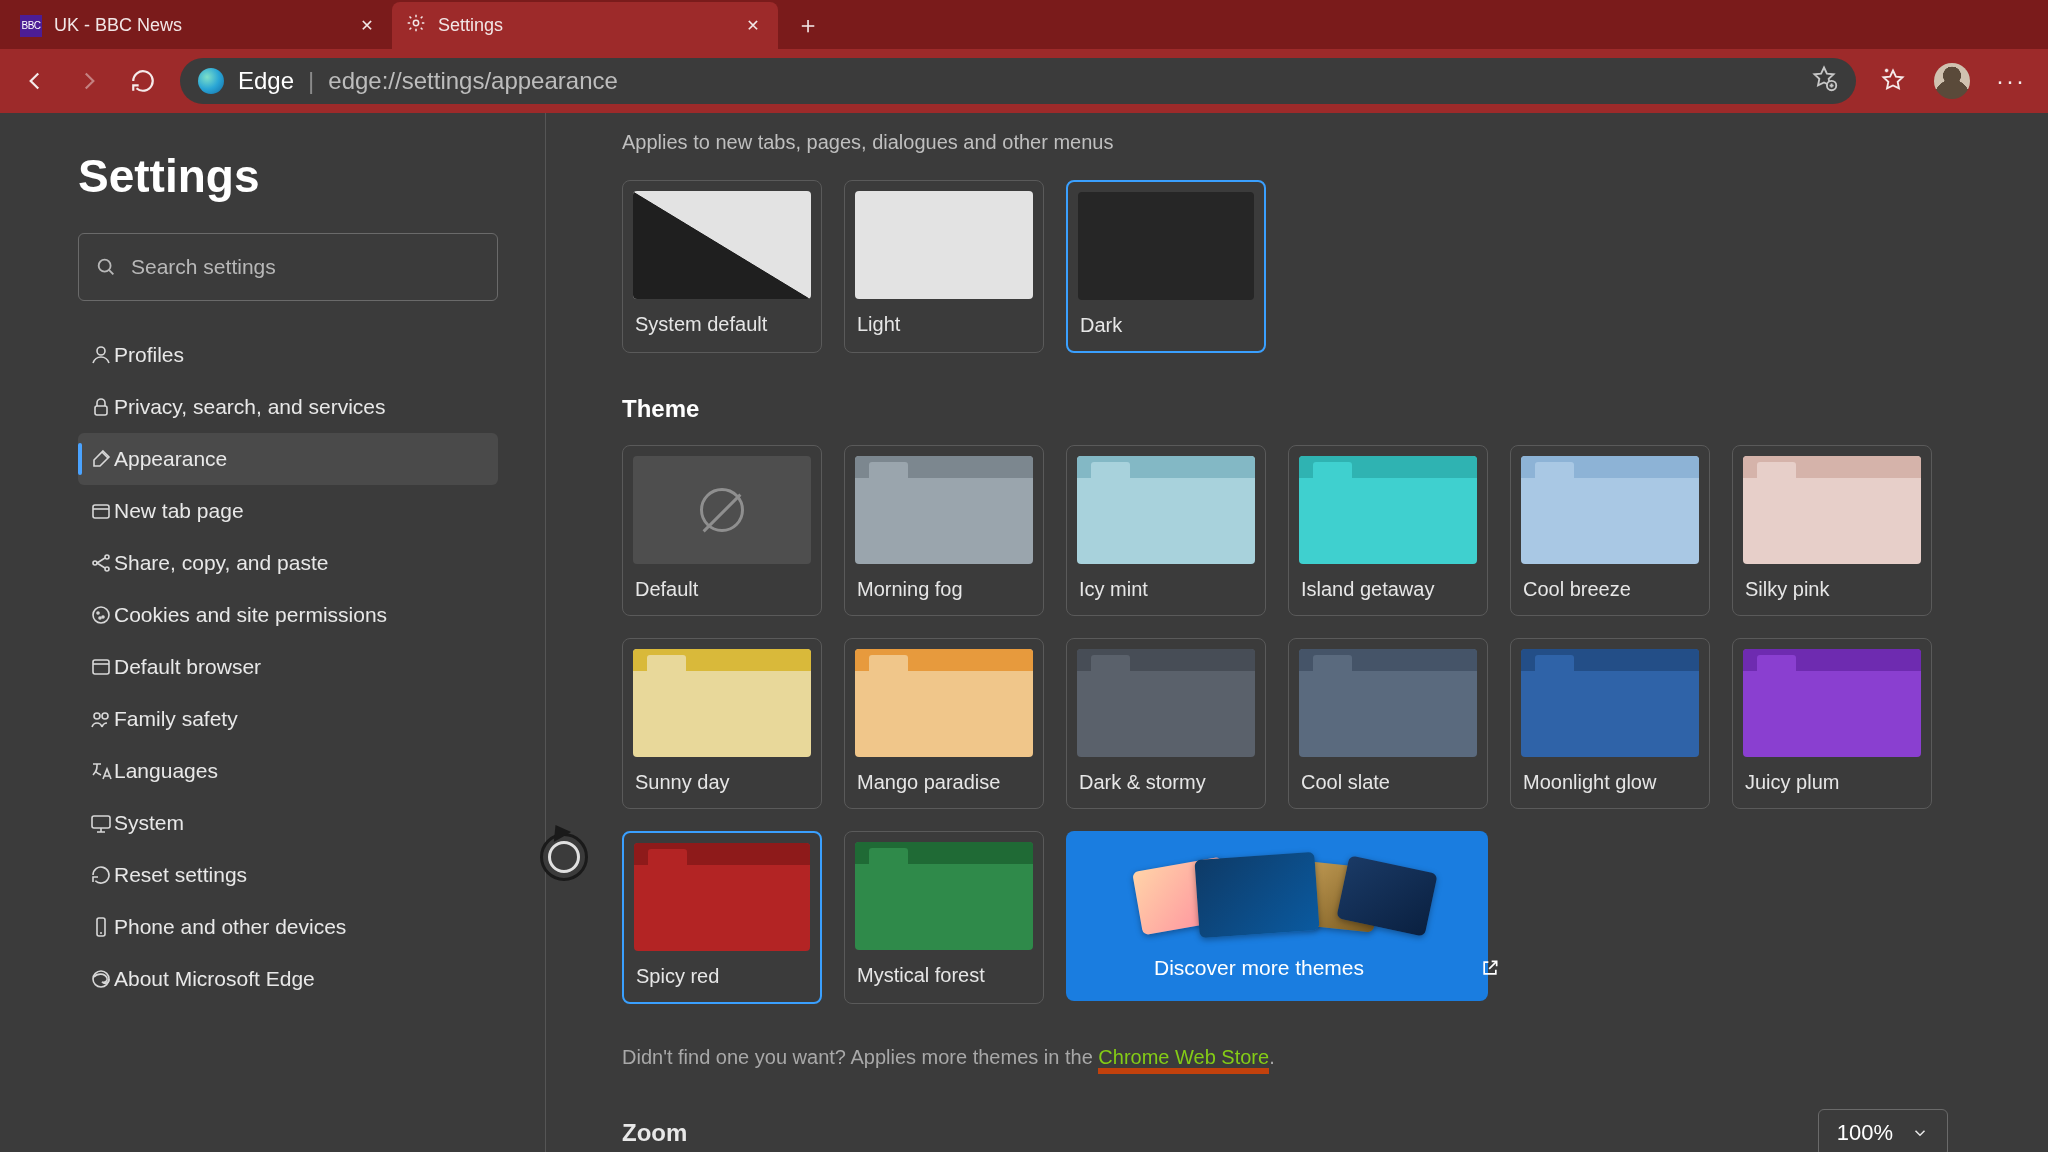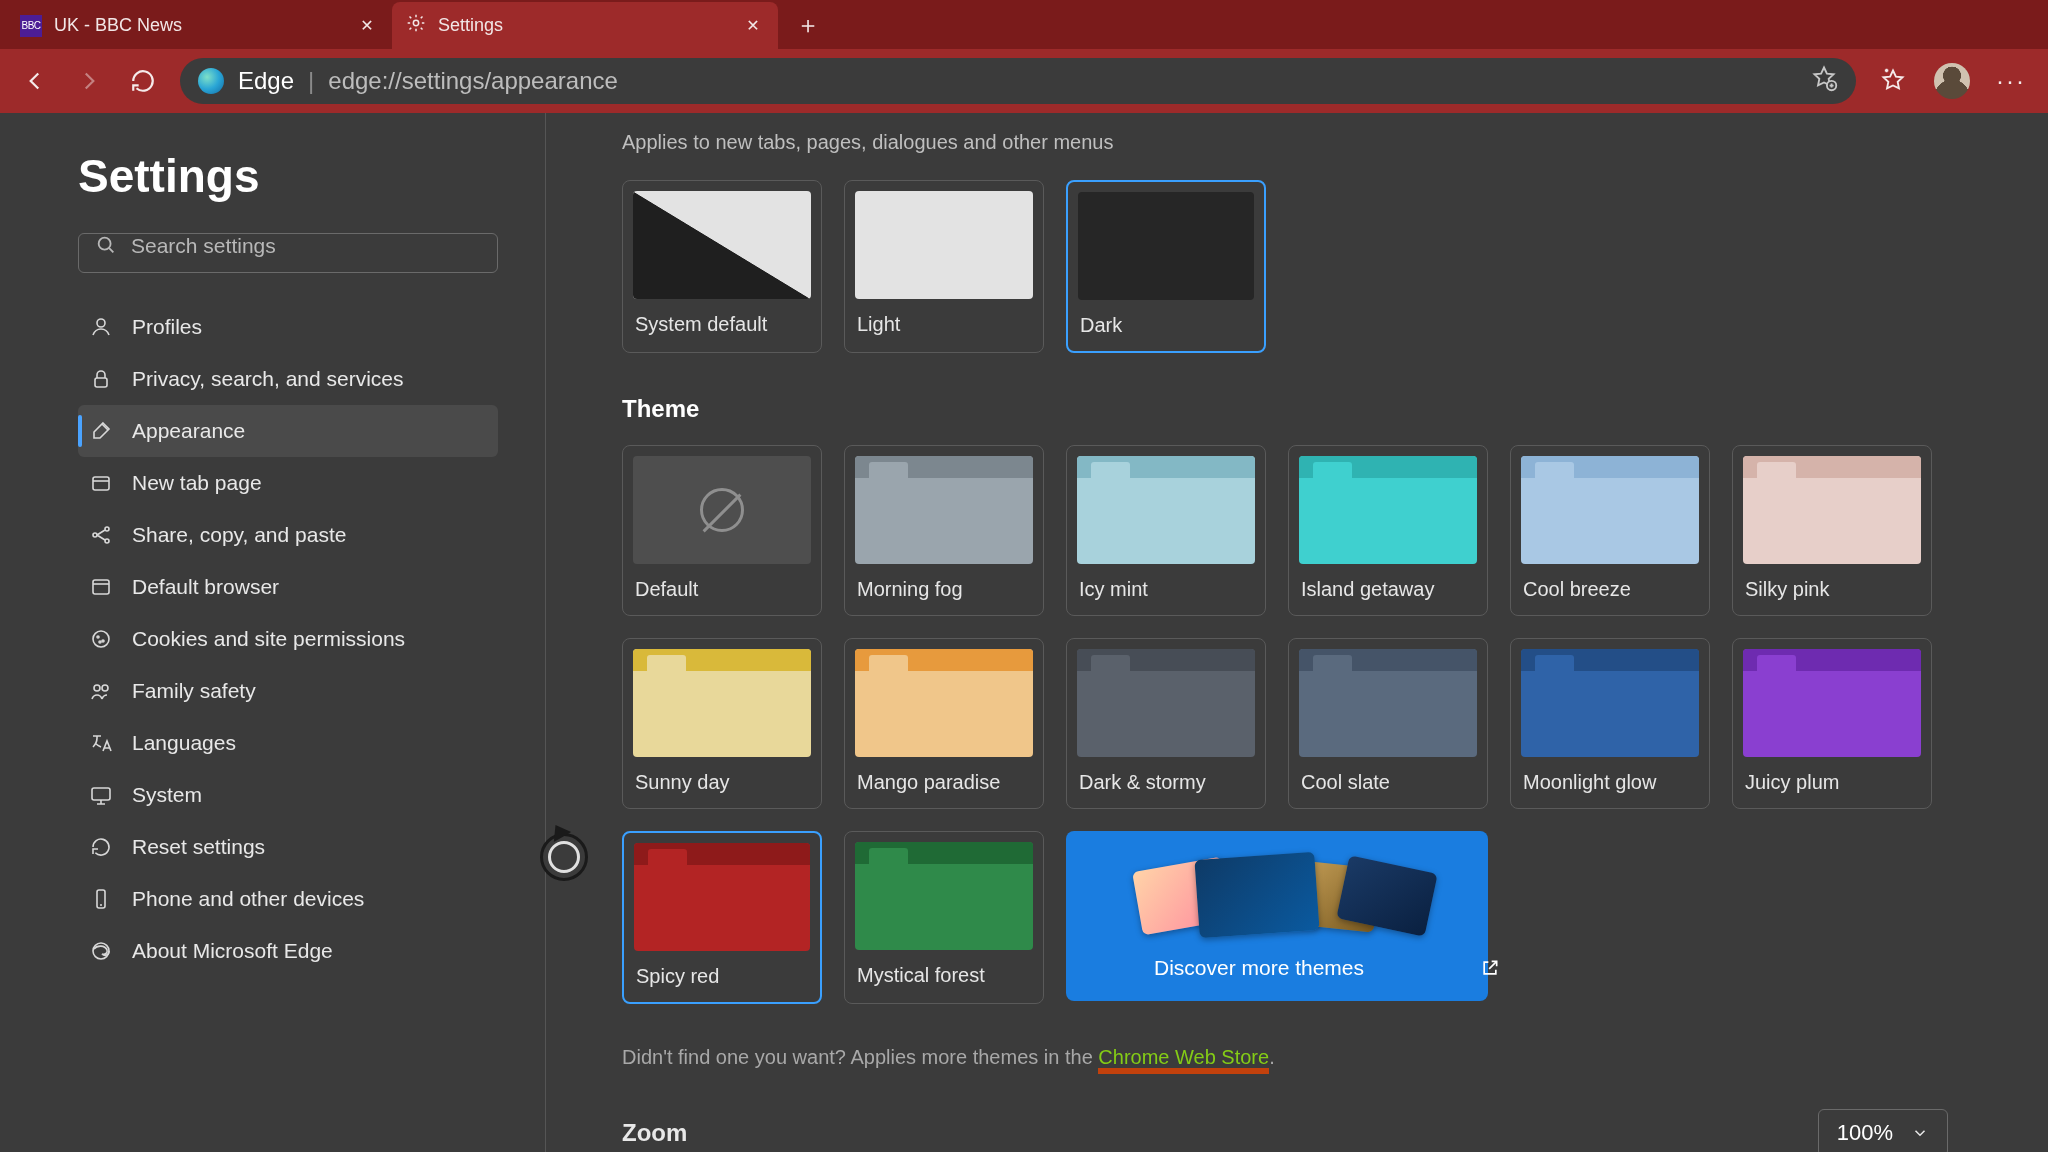--- a/index.html
+++ b/index.html
@@ -104,36 +104,35 @@
     border-right: 1px solid #555;
     position:relative;
   }
   .sidebar h1 {
     font-size: 46px;
     font-weight: 600;
     color:#fff;
     margin-bottom: 30px;
   }
   .search-box {
-    height: 40px;
+    height: 68px;
     border:1px solid #6a6a6a;
     border-radius:6px;
-    display:flex; 
+    display:flex; align-items:center;
     padding: 0 16px; gap:14px;
     color:#b8b8b8; font-size:21px;
     margin-bottom: 28px;
     width: 420px;
   }
   .search-box svg{width:22px;height:22px;}
 
   .nav-list { list-style:none; width:420px; }
   .nav-item {
     height: 52px;
     display:flex; align-items:center;
-    gap:18px;
     padding-left: 10px;
     border-radius:6px;
     font-size:21px;
     color:#e8e8e8;
     position:relative;
   }
   .nav-item.active {
     background:#4a4a4a;
   }
   .nav-item.active::before{
@@ -389,36 +388,36 @@
               <circle cx="6" cy="12" r="2"></circle>
               <circle cx="18" cy="6" r="2"></circle>
               <circle cx="18" cy="18" r="2"></circle>
             </svg>
           </span>
           <span>Share, copy, and paste</span>
         </li>
         <li class="nav-item">
           <span class="nico">
             <svg viewBox="0 0 24 24">
-              <rect x="4" y="5" width="16" height="14" rx="2"></rect>
-              <path d="M4 9h16"></path>
-            </svg>
-          </span>
-          <span>Default browser</span>
-        </li>
-        <li class="nav-item">
-          <span class="nico">
-            <svg viewBox="0 0 24 24">
               <circle cx="12" cy="12" r="8"></circle>
               <circle cx="9" cy="10" r="1"></circle>
               <circle cx="14" cy="14" r="1"></circle>
               <circle cx="11" cy="15" r="1"></circle>
             </svg>
           </span>
           <span>Cookies and site permissions</span>
+        </li>
+        <li class="nav-item">
+          <span class="nico">
+            <svg viewBox="0 0 24 24">
+              <rect x="4" y="5" width="16" height="14" rx="2"></rect>
+              <path d="M4 9h16"></path>
+            </svg>
+          </span>
+          <span>Default browser</span>
         </li>
         <li class="nav-item">
           <span class="nico">
             <svg viewBox="0 0 24 24">
               <circle cx="8" cy="9" r="3"></circle>
               <circle cx="16" cy="9" r="3"></circle>
               <path d="M3 20c1-3 3-4 5-4s4 1 5 4M13 20c1-3 3-4 5-4"></path>
             </svg>
           </span>
           <span>Family safety</span>

